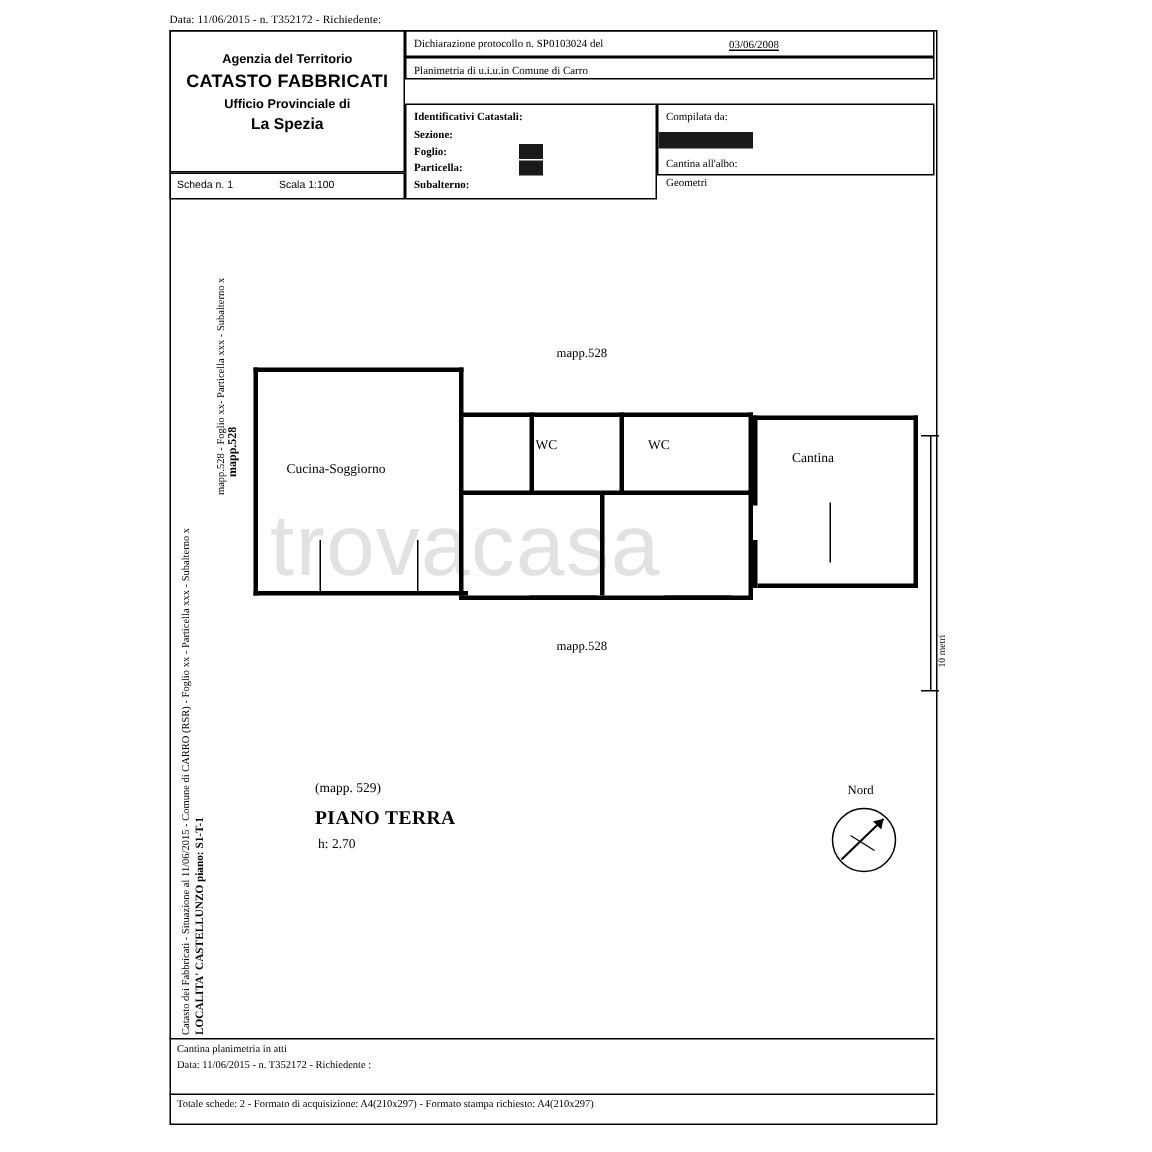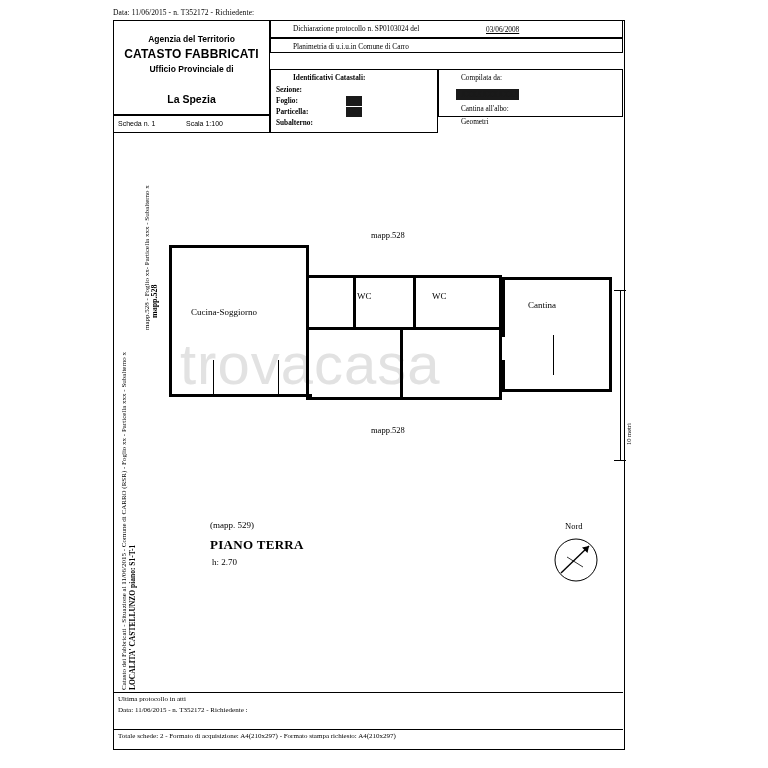--- a/index.html
+++ b/index.html
@@ -27,35 +27,35 @@
   }
 
   
   .hdr{position:absolute;left:113px;top:20px;width:510px;height:115px;}
   .hdr .cell{position:absolute;border:1px solid #000;box-sizing:border-box;}
 
   .hdr-left{left:0;top:0;width:157px;height:95px;text-align:center;}
   .hdr-left .l1{font-size:8.5px;font-weight:bold;margin-top:13px;font-family:"Liberation Sans",sans-serif;}
   .hdr-left .l2{font-size:12px;font-weight:bold;margin-top:3px;letter-spacing:0.2px;}
   .hdr-left .l3{font-size:8.5px;font-weight:bold;margin-top:3px;}
-  .hdr-left .l4{font-size:10.5px;font-weight:bold;margin-top:19px;}
+  .hdr-left .l4{font-size:10.5px;font-weight:bold;margin-top:3px;}
 
   .hdr-scheda{left:0;top:95px;width:157px;height:18px;}
   .hdr-scheda .txt{font-size:7px;font-family:Liberation Sans, sans-serif;padding:4px 0 0 4px;}
   .hdr-scheda .sc{position:absolute;left:72px;top:4px;font-size:7px;font-family:Liberation Sans, sans-serif;}
 
   .hdr-dich{left:157px;top:0;width:353px;height:18px;}
   .hdr-plan{left:157px;top:18px;width:353px;height:15px;}
   .hdr-loc{left:157px;top:33px;width:353px;height:16px;}
   .hdr-ident{left:157px;top:49px;width:168px;height:64px;font-weight:bold;}
   .hdr-comp{left:325px;top:49px;width:185px;height:48px;}
   .hdr-prov{left:325px;top:97px;width:185px;height:16px;}
 
   .mono{font-family:"Liberation Serif", serif;font-size:7.3px;line-height:1.35;}
-  .pad{padding:3px 0 0 5px;margin-left:17px;}
+  .pad{padding:3px 0 0 5px;}
 
   .hdr-loc .civ{position:absolute;left:270px;top:4px;}
   .hdr-prov .n{position:absolute;left:150px;top:4px;}
   .hdr-dich .data{position:absolute;left:215px;top:4px;text-decoration:underline;}
 
   .kv{position:relative;height:11px;}
   .kv .k{position:absolute;left:5px;}
   .kv .v{position:absolute;left:75px;}
   .blk{background:#1a1a1a;color:#1a1a1a;}
 
@@ -226,21 +226,21 @@
     <svg class="compass" viewBox="0 0 46 46">
       <circle cx="23" cy="23" r="21" fill="none" stroke="#000" stroke-width="1"></circle>
       <line x1="8" y1="36" x2="36" y2="9" stroke="#000" stroke-width="1.4"></line>
       <polygon points="36,9 29,10.5 34.5,16" fill="#000"></polygon>
       <line x1="14" y1="20" x2="30" y2="30" stroke="#000" stroke-width="0.8"></line>
     </svg>
   </div>
 
   <div class="fsep" style="top:692px;"></div>
   <div class="footer">
-    <div class="line">Ultima protocollo in atti</div>
+    <div class="line">Cantina planimetria in atti</div>
     <div class="line">Data: 11/06/2015 - n. T352172 - Richiedente :</div>
   </div>
   <div class="fsep" style="top:729px;"></div>
   <div class="footer" style="top:731px;">
     <div class="line">Totale schede: 2 - Formato di acquisizione: A4(210x297) - Formato stampa richiesto: A4(210x297)</div>
   </div>
 
 </div>
 
 </body></html>

